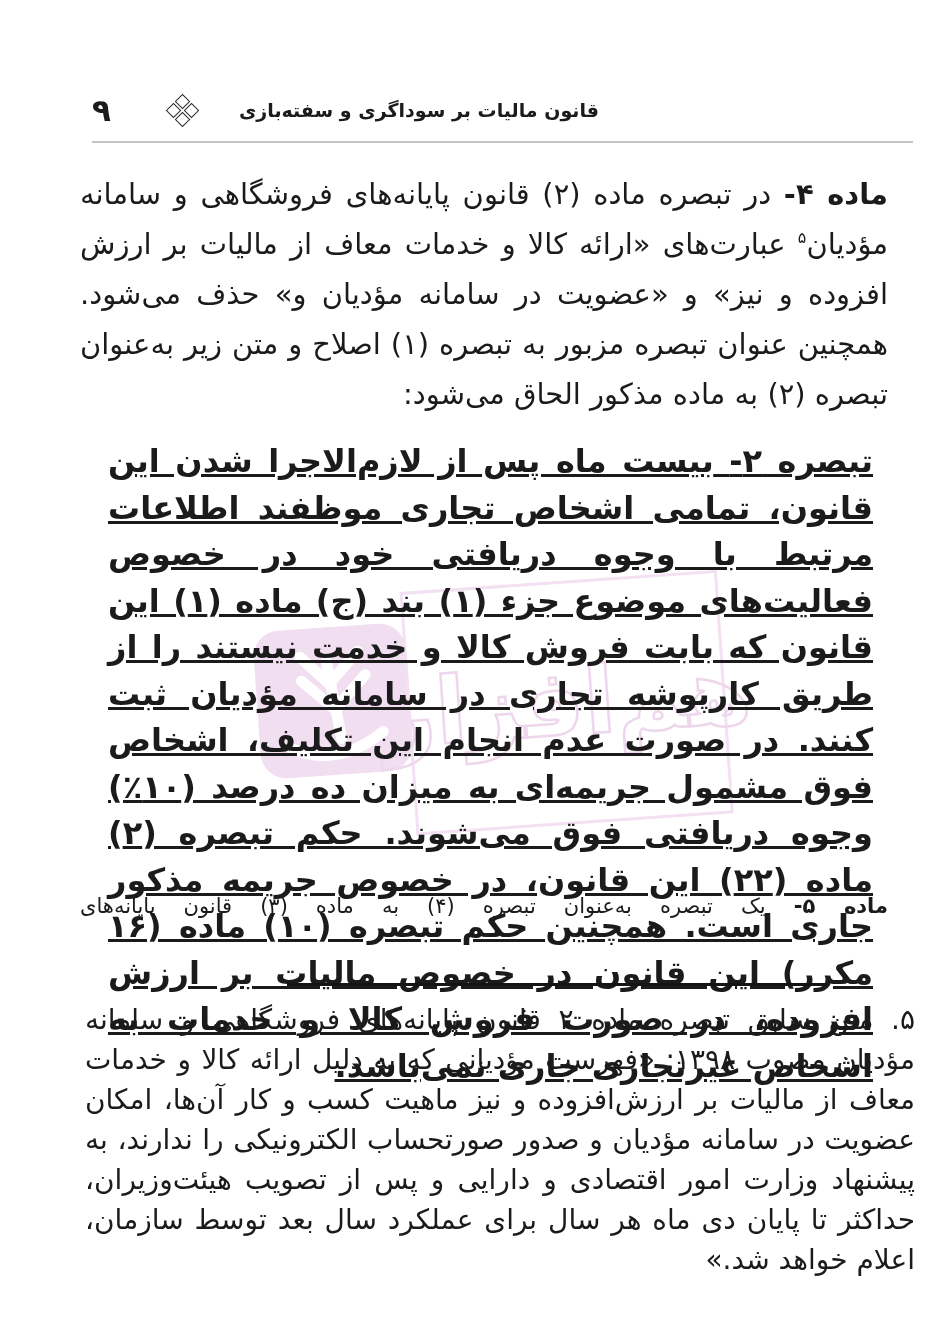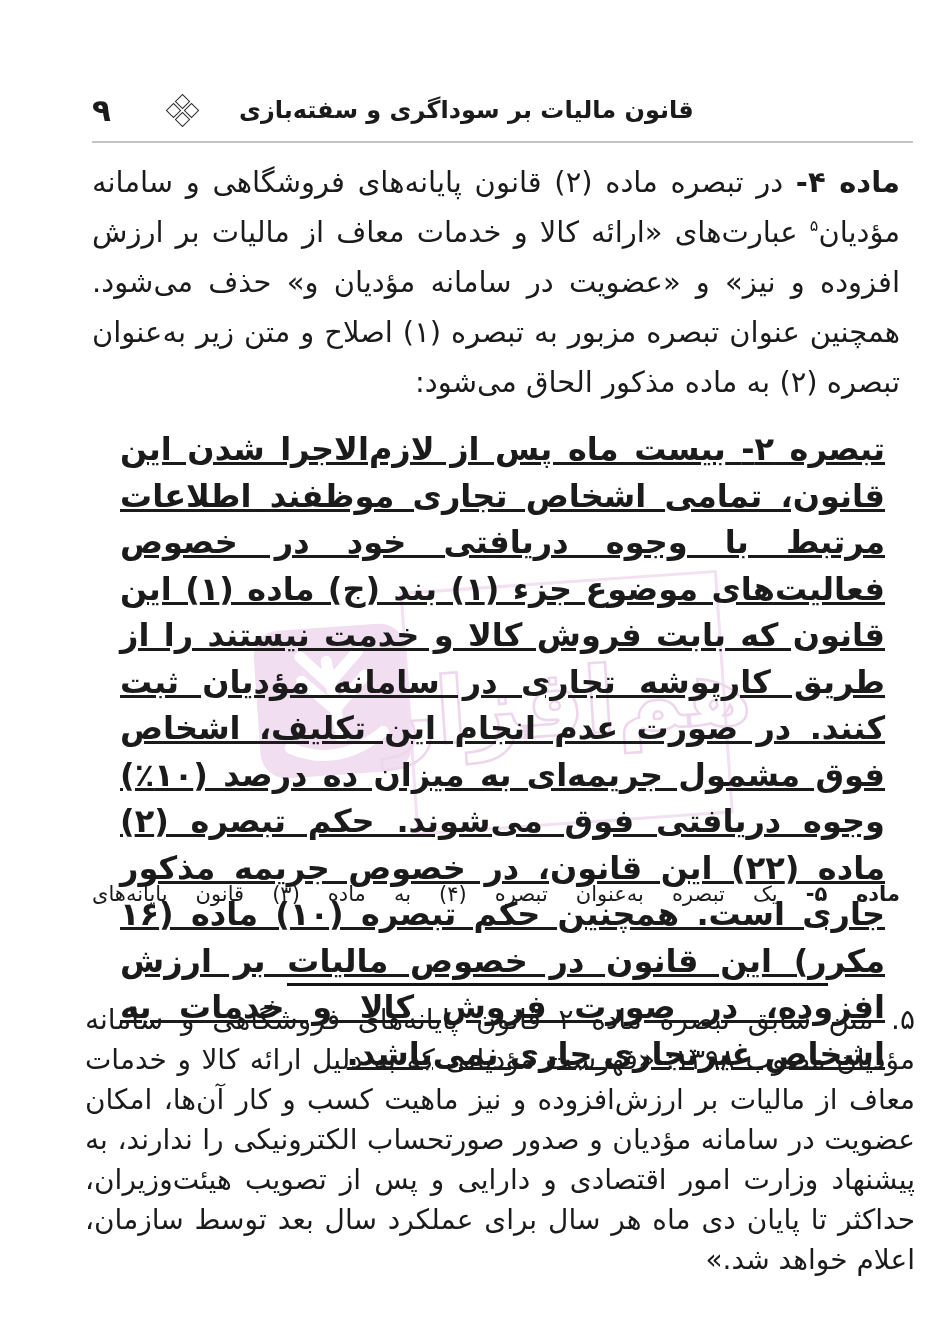--- a/index.html
+++ b/index.html
@@ -18,25 +18,25 @@
 
   
   .header{position:absolute;top:88px;left:92px;height:44px;display:flex;direction:ltr;align-items:center;z-index:2;}
   .pagenum{font-weight:700;font-size:31px;line-height:44px;direction:rtl;}
   .ornament{position:relative;width:30px;height:30px;margin-left:56px;margin-right:42px;flex:0 0 auto;}
   .ornament i{position:absolute;width:9px;height:9px;border:1.8px solid #2b2b2b;transform:rotate(45deg);}
   .ornament i:nth-child(1){top:1px;left:10px;}
   .ornament i:nth-child(2){top:10px;left:1px;}
   .ornament i:nth-child(3){top:10px;left:19px;}
   .ornament i:nth-child(4){top:19px;left:10px;}
-  .runtitle{font-size:24px;font-weight:700;line-height:44px;direction:rtl;white-space:nowrap;}
+  .runtitle{font-size:19px;font-weight:700;line-height:44px;direction:rtl;white-space:nowrap;}
   .rule{position:absolute;top:141px;left:92px;width:821px;height:2px;background:#c3c3c3;z-index:2;}
 
   
-  p{margin:0;}
+  p{margin:12px;}
   .para1{position:absolute;top:157px;right:45px;width:808px;
          font-size:29px;line-height:50px;text-align:justify;z-index:2;}
   .lead{font-weight:700;}
   sup.fnref{font-size:0.55em;vertical-align:super;line-height:0;}
   .note2{position:absolute;top:426px;right:60px;width:765px;
          font-size:32px;line-height:46.5px;font-weight:700;text-align:justify;z-index:2;text-decoration:underline;}
   .para2{position:absolute;top:869px;right:45px;width:808px;
          font-size:21px;line-height:50px;text-align:justify;text-align-last:justify;z-index:2;}
 
   

